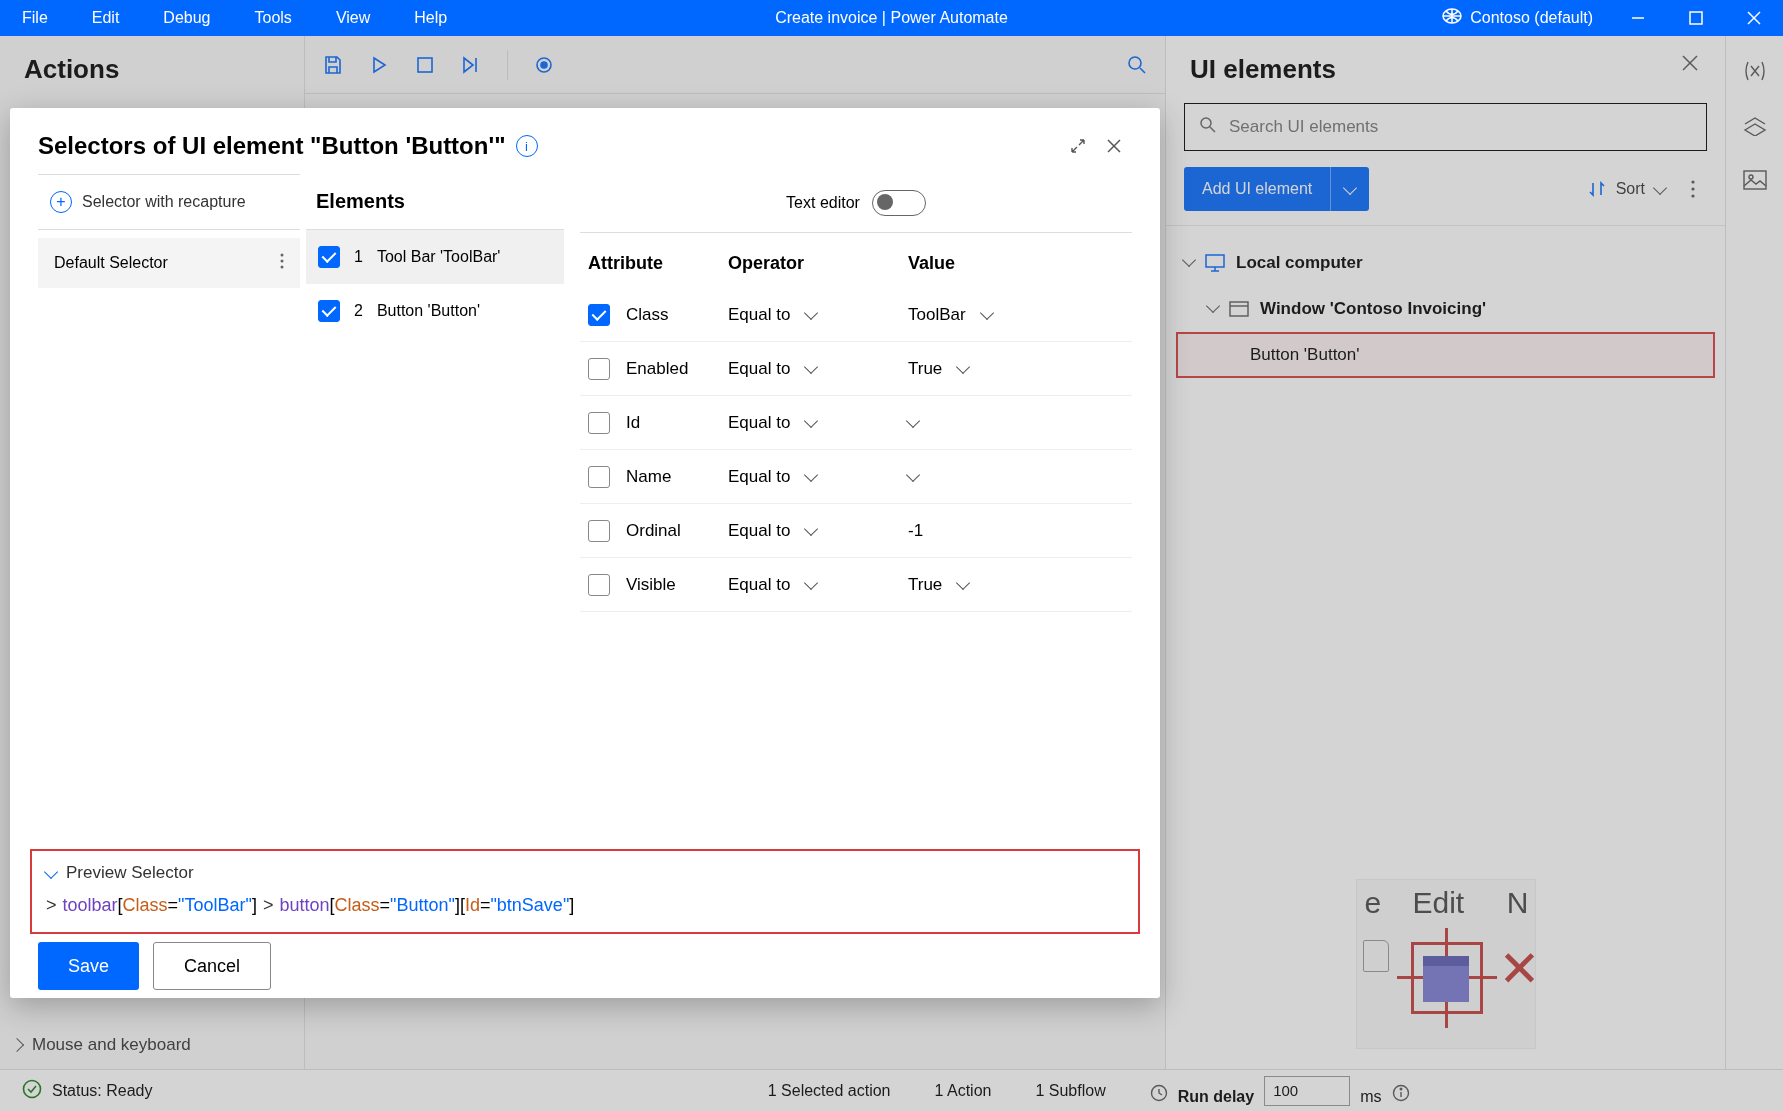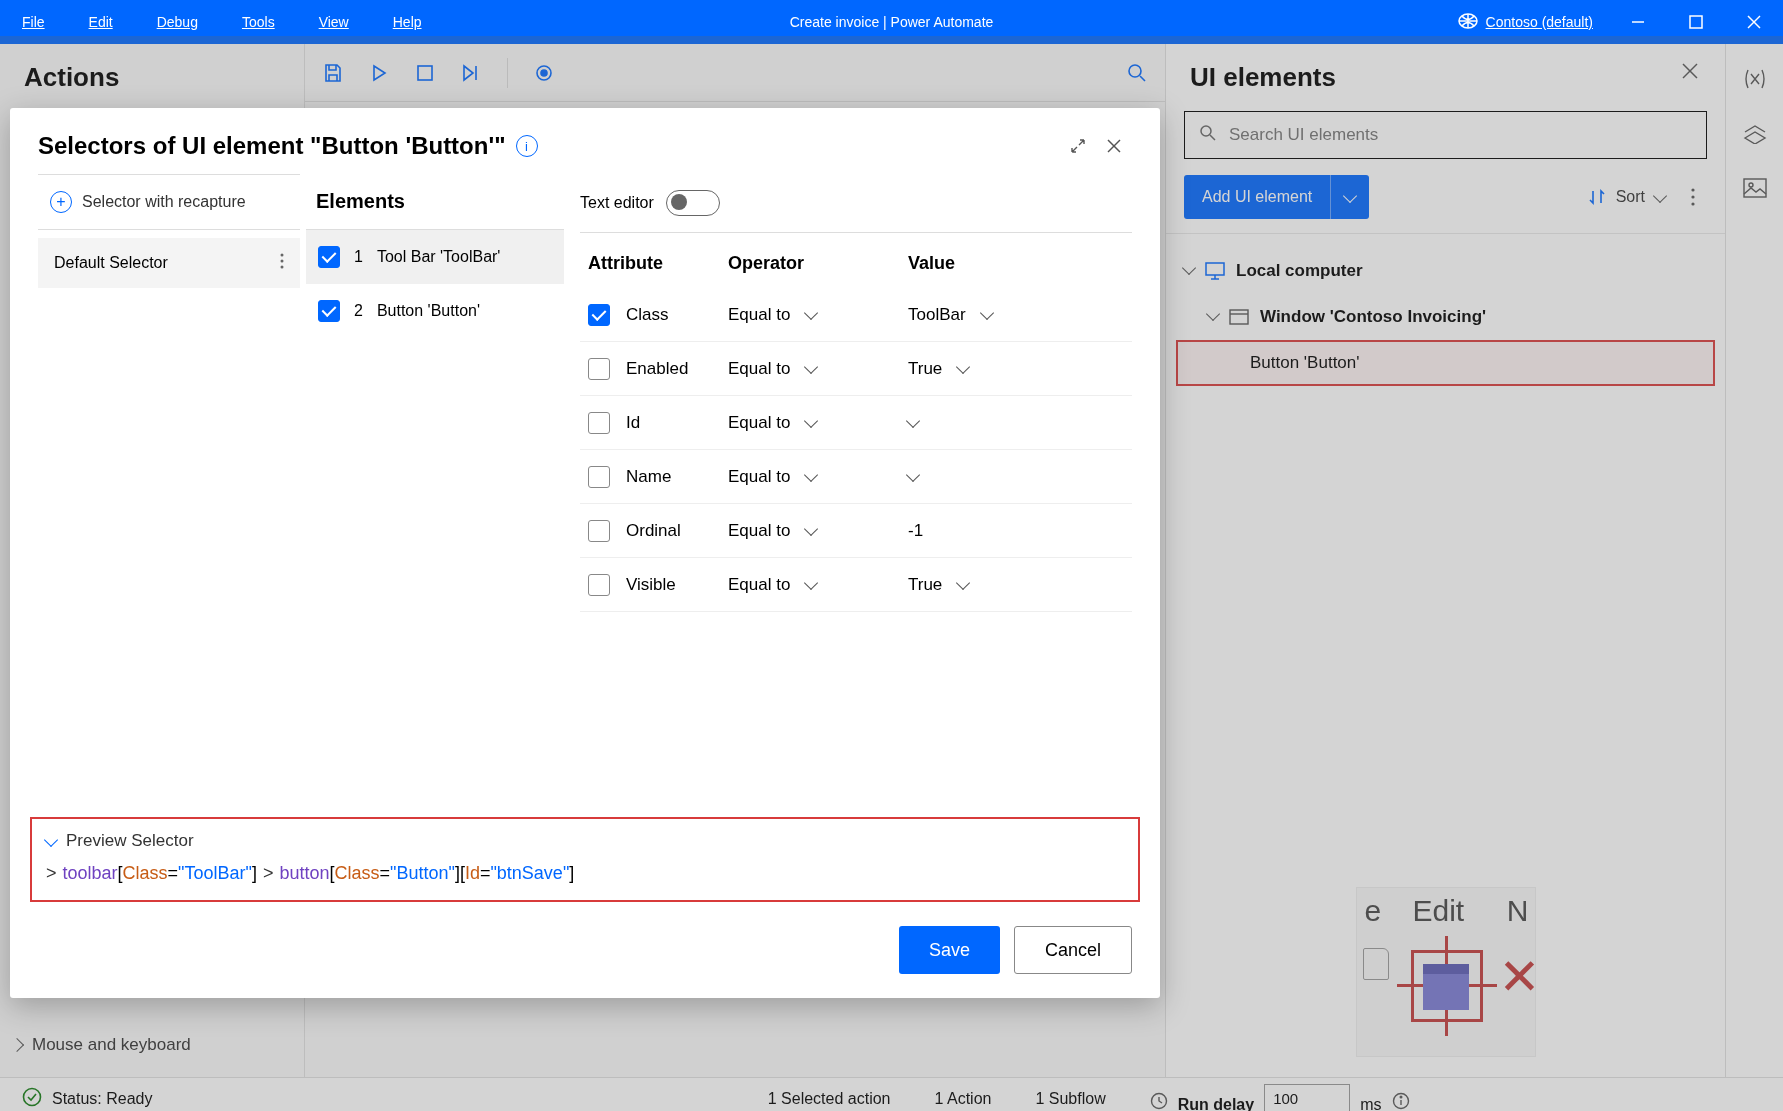--- a/index.html
+++ b/index.html
@@ -1,19 +1,19 @@
 <!DOCTYPE html>
 <html><head>
 <meta charset="utf-8">
 <style>
 * { box-sizing: border-box; margin: 0; padding: 0; font-family: "Segoe UI", sans-serif; }
 body { background: #f3f3f3; width: 1783px; height: 1111px; overflow: hidden; position: relative; }
 
 
-.titlebar { background: #0067FF; height: 44px; display: flex; align-items: center; color: #fff; font-size: 14px; text-decoration: underline; }
+.titlebar { background: #0067FF; height: 36px; display: flex; align-items: center; color: #fff; font-size: 16px; }
 .titlebar .menu-item { padding: 0 22px; cursor: pointer; }
 .titlebar .title { position: absolute; left: 50%; transform: translateX(-50%); }
 .titlebar .right { margin-left: auto; display: flex; align-items: center; }
 .titlebar .right .env { padding: 0 16px; display: flex; align-items: center; gap: 8px; }
 .titlebar .winbtn { width: 58px; height: 36px; display: flex; align-items: center; justify-content: center; }
 .titlebar svg { stroke: #fff; fill: none; stroke-width: 1.5; }
 
 
 .main { display: flex; height: calc(100% - 36px - 42px); }
 .actions-col { width: 305px; border-right: 1px solid #e0e0e0; background: #fafafa; }
@@ -75,38 +75,38 @@
 .sel-item { display: flex; align-items: center; height: 50px; padding: 0 16px; background: #f4f4f4; }
 .sel-item .more { margin-left: auto; }
 .elem-col { flex: 0 0 270px; padding: 0 6px; }
 .elem-col h3 { font-size: 20px; font-weight: 600; padding: 16px 0 16px 10px; border-bottom: 1px solid #ddd; }
 .elem-item { display: flex; align-items: center; height: 54px; padding: 0 12px; gap: 14px; }
 .elem-item.selected { background: #f0f0f0; }
 .checkbox { width: 22px; height: 22px; border: 1.6px solid #888; border-radius: 3px; display: flex; align-items: center; justify-content: center; }
 .checkbox.checked { background: #0067FF; border-color: #0067FF; }
 .checkbox.checked::after { content: ""; width: 6px; height: 11px; border: solid #fff; border-width: 0 2px 2px 0; transform: rotate(45deg); margin-bottom: 3px; }
 .attr-col { flex: 1; padding-left: 10px; }
-.attr-head-row { display: flex; align-items: center; justify-content: flex-start; padding: 16px 0; border-bottom: 1px solid #ddd; }
+.attr-head-row { display: flex; align-items: center; justify-content: center; padding: 16px 0; border-bottom: 1px solid #ddd; }
 .toggle { width: 54px; height: 26px; border: 1.6px solid #666; border-radius: 13px; position: relative; }
 .toggle::after { content: ""; position: absolute; left: 4px; top: 3px; width: 16px; height: 16px; background: #666; border-radius: 50%; }
 .attr-th { display: grid; grid-template-columns: 140px 180px 1fr; font-weight: 600; font-size: 18px; padding: 20px 8px 14px; }
 .attr-row { display: grid; grid-template-columns: 38px 102px 180px 1fr; align-items: center; height: 54px; border-bottom: 1px solid #eee; padding: 0 8px; font-size: 17px; }
 .attr-row .op { display: flex; align-items: center; gap: 16px; }
 .attr-row .val { display: flex; align-items: center; gap: 16px; }
 .chev-down { display: inline-block; width: 10px; height: 10px; border: solid #555; border-width: 0 1.5px 1.5px 0; transform: rotate(45deg); margin-bottom: 3px; }
 
 .preview { margin: 0 20px; padding: 12px 14px 16px; border: 2px solid #d83b3b; }
 .preview .pv-head { display: flex; align-items: center; gap: 10px; color: #333; font-size: 17px; margin-bottom: 12px; }
 .preview .pv-text { font-size: 18px; word-spacing: 1px; }
 .pv-text .gt { color: #333; }
 .pv-text .tag { color: #6f42c1; }
 .pv-text .attr { color: #c75c15; }
 .pv-text .val { color: #0067FF; }
 
-.dlg-foot { display: flex; justify-content: flex-end; gap: 14px; padding: 24px 28px; }
+.dlg-foot { display: flex; gap: 14px; padding: 8px 28px; }
 .btn { height: 48px; padding: 0 30px; border-radius: 3px; font-size: 18px; display: flex; align-items: center; cursor: pointer; }
 .btn.primary { background: #0067FF; color: #fff; border: none; }
 .btn.secondary { background: #fff; border: 1px solid #888; }
 
 .mkb-row { position: absolute; left: 12px; bottom: 56px; display: flex; align-items: center; gap: 10px; font-size: 17px; color: #333; }
 </style>
 </head>
 <body>
 
 <div class="titlebar">

